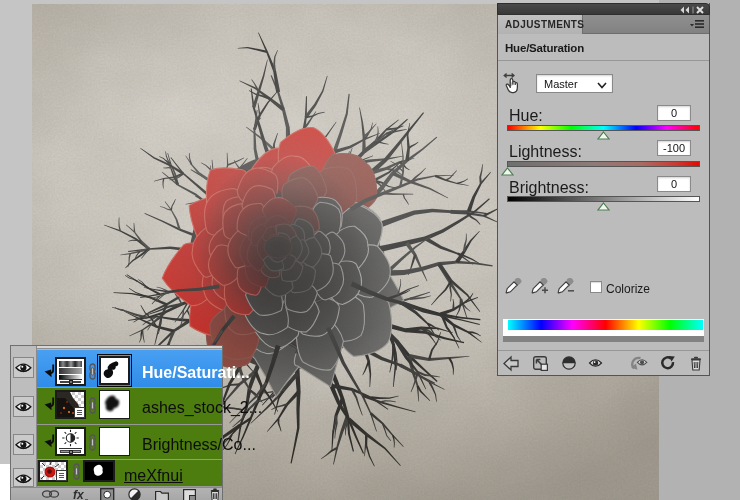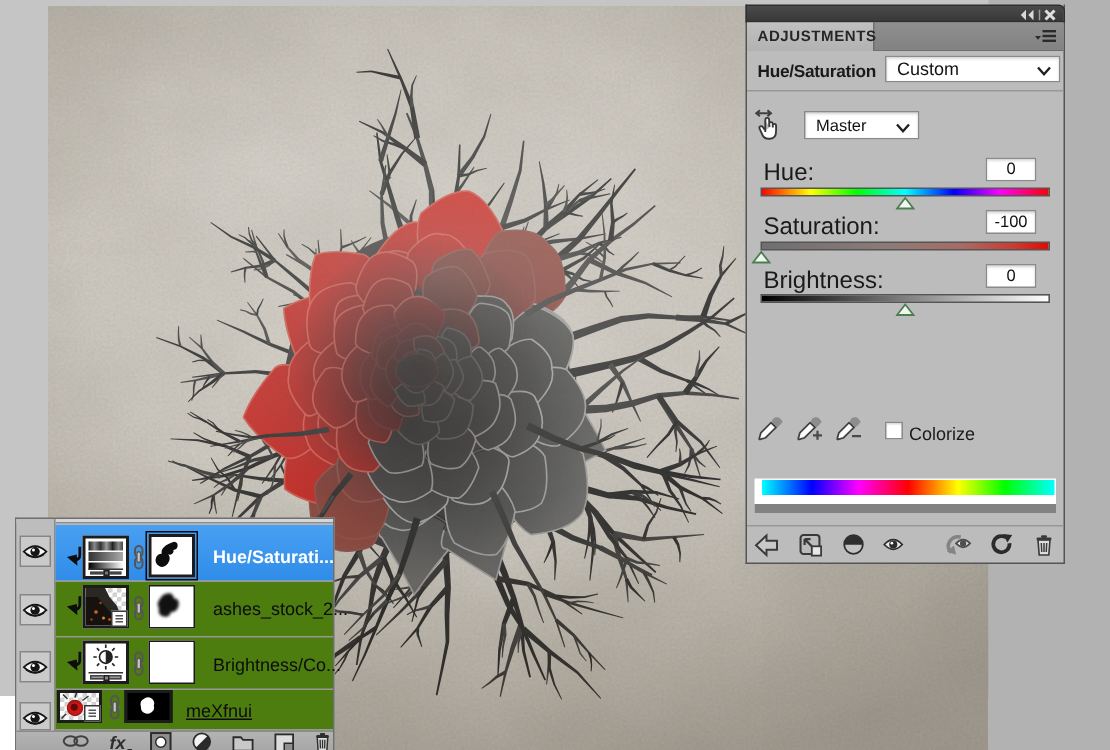--- a/index.html
+++ b/index.html
@@ -23,21 +23,21 @@
 #sep2{position:absolute;left:0px;top:316px;width:211px;border-top:1px solid #979797}
 .icn{position:absolute}
 
 
 #lay{position:absolute;left:10px;top:345px;width:213px;height:155px;background:#b8b8b8;border:1px solid #6f6f6f;border-bottom:none}
 #lay .toprow{position:absolute;left:0;top:0;width:211px;height:3px;background:#d6d6d6;border-bottom:1px solid #8f8f8f}
 .row{position:absolute;left:26px;width:185px;background:#4d7c0f;border-bottom:1px solid #989898}
 .row.sel{background:linear-gradient(#49a0f2,#2f8ce8)}
 .eyecol{position:absolute;left:0;top:0;width:26px;height:154px;background:#bdbdbd;border-right:1px solid #8b8b8b}
 .eyebox{position:absolute;left:2px;width:21px;border:1px solid #868686;background:#cacaca}
-.rowtext{position:absolute;font-size:12px;color:#0d0d0d;white-space:nowrap}
+.rowtext{position:absolute;font-size:16px;color:#0d0d0d;white-space:nowrap}
 .row.sel .rowtext{color:#fff;font-weight:bold}
 .thumb{position:absolute;border:1px solid #1c1c1c;background:#fff}
 #laybar{position:absolute;left:0;top:141px;width:211px;height:14px;background:linear-gradient(#b3b3b3,#a6a6a6);border-top:1px solid #8a8a8a}
 </style></head>
 <body>
 <div id="app">
 
 <div id="canvas">
   <svg width="627" height="496" viewBox="0 0 627 496" style="position:absolute;left:0;top:0">
     <defs>
@@ -561,26 +561,20 @@
     <div id="adjtab">ADJUSTMENTS</div>
     <svg width="18" height="19" style="position:absolute;right:3px;top:0">
       <path d="M2 9 L6 9 L4 11.5 Z" fill="#2a2a2a"></path>
       <rect x="7" y="5" width="9" height="1.6" fill="#2a2a2a"></rect>
           <rect x="7" y="8.2" width="9" height="1.6" fill="#2a2a2a"></rect>
           <rect x="7" y="11.4" width="9" height="1.6" fill="#2a2a2a"></rect>
     </svg>
   </div>
   <div id="adjbody">
     <div class="lab" style="left:7px;top:8px;font-size:11.5px;font-weight:bold;letter-spacing:-0.2px">Hue/Saturation</div>
-    <div class="ddl" style="left:92px;top:3px;width:117px;height:18px">
-          <span class="tx">Custom</span>
-      <svg width="10" height="7" style="position:absolute;right:5px;top:6px">
-            <path d="M1 1 L5 5.5 L9 1" stroke="#222" stroke-width="1.6" fill="none"></path>
-          </svg>
-    </div>
     <div id="sep1"></div>
 
     <svg class="icn" style="left:5px;top:38px" width="22" height="22" viewBox="0 0 22 22">
       <g stroke="#3f3f3f" fill="none" stroke-width="1.3">
         <path d="M3.6 1.5 L1.2 3.5 L3.6 5.5 M1.2 3.5 L11 3.5 M8.6 1.5 L11 3.5 L8.6 5.5"></path>
       </g>
       <path d="M7.2 8.2 L7.2 16 M7.2 8.2 Q7.2 6.6 8.5 6.6 Q9.8 6.6 9.8 8.2 L9.8 12.5 M9.8 10.5 Q9.8 9.4 11 9.4 Q12.2 9.4 12.2 10.8 L12.2 13 M12.2 11.5 Q12.2 10.6 13.3 10.6 Q14.4 10.6 14.4 12 L14.4 15 Q14.4 20.5 10.4 20.5 L9.2 20.5 Q6.4 20.5 5.2 17.8 L3.4 13.8 Q2.9 12.6 3.9 12.2 Q4.9 11.8 5.6 12.8 L7.2 15" fill="#fdfdfd" stroke="#383838" stroke-width="1.25"></path>
     </svg>
     <div class="ddl" style="left:38px;top:40px;width:77px;height:19px">
           <span class="tx" style="font-size:11px">Master</span>
@@ -589,21 +583,21 @@
           </svg>
     </div>
 
     <div class="lab" style="left:11px;top:73px">Hue:</div>
     <div class="inp" style="left:159px;top:71px;width:34px;height:16px;line-height:15px">0</div>
     <div class="bar" style="top:91px;background:linear-gradient(to right,#f00,#ff0 17%,#0f0 33%,#0ff 50%,#00f 67%,#f0f 83%,#f00)"></div>
     <svg class="tri" style="left:99px;top:97px" width="13" height="9">
           <path d="M6.5 1 L12 8 L1 8 Z" fill="#f2f6f0" stroke="#4c7e50" stroke-width="1.2"></path>
         </svg>
 
-    <div class="lab" style="left:11px;top:109px">Saturation:</div>
+    <div class="lab" style="left:11px;top:109px">Lightness:</div>
     <div class="inp" style="left:159px;top:106px;width:34px;height:16px;line-height:15px">-100</div>
     <div class="bar" style="top:127px;background:linear-gradient(to right,#6f6f6f,#8d7b78 45%,#a96a63 70%,#cc3a30 88%,#e60800)"></div>
     <svg class="tri" style="left:3px;top:133px" width="13" height="9">
           <path d="M6.5 1 L12 8 L1 8 Z" fill="#f2f6f0" stroke="#4c7e50" stroke-width="1.2"></path>
         </svg>
 
     <div class="lab" style="left:11px;top:145px">Brightness:</div>
     <div class="inp" style="left:159px;top:142px;width:34px;height:16px;line-height:15px">0</div>
     <div class="bar" style="top:162px;background:linear-gradient(to right,#000,#fff)"></div>
     <svg class="tri" style="left:99px;top:168px" width="13" height="9">

